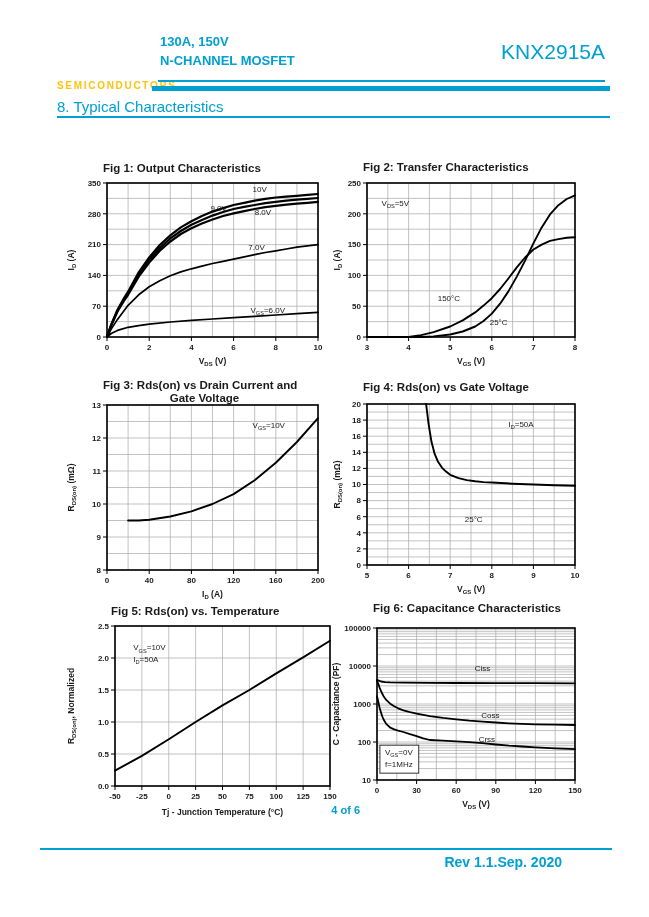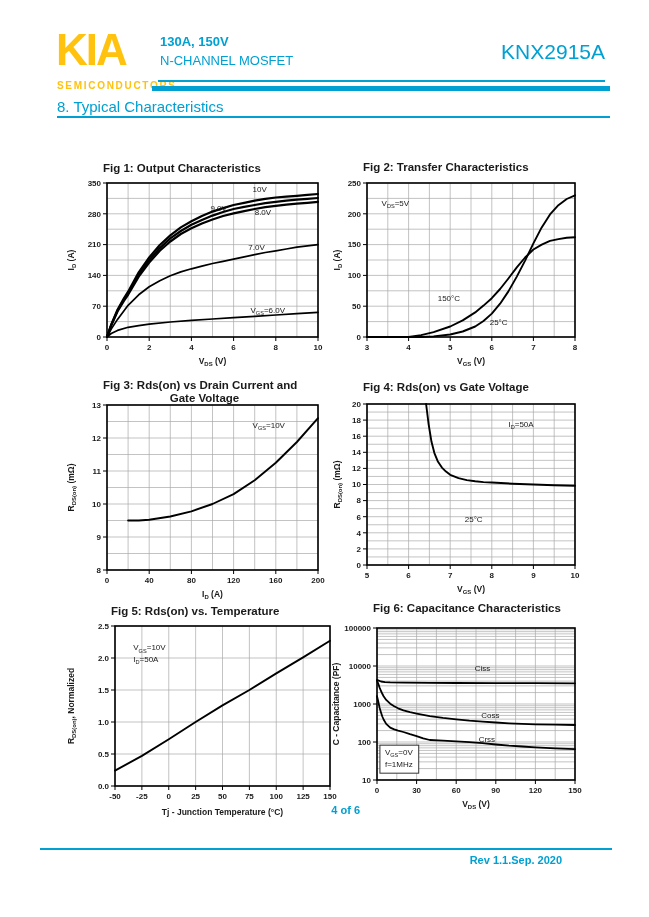--- a/index.html
+++ b/index.html
@@ -6,45 +6,44 @@
   *{margin:0;padding:0;box-sizing:border-box;}
   body{background:#ffffff;font-family:"Liberation Sans",sans-serif;}
   .page{position:relative;width:649px;height:917px;background:#fff;overflow:hidden;}
 
   
   .kia-logo{position:absolute;left:56px;top:28px;font-size:44px;font-weight:900;
             color:var(--yellow);letter-spacing:-2px;line-height:1;}
   .kia-sub{position:absolute;left:57px;top:80px;font-size:10px;font-weight:bold;
            color:var(--yellow);letter-spacing:1.7px;}
   .rating1{position:absolute;left:160px;top:34px;font-size:13px;font-weight:bold;color:var(--cyan);}
-  .rating2{position:absolute;left:160px;top:53px;font-size:13px;font-weight:normal;color:var(--cyan);}
+  .rating2{position:absolute;left:160px;top:53px;font-size:13px;font-weight:bold;color:var(--cyan);}
   .part-number{position:absolute;left:380px;top:40px;width:225px;text-align:right;
                font-size:21px;color:var(--cyan);font-weight:400;}
   .rule-thin{position:absolute;left:158px;top:80px;width:447px;height:2px;background:var(--cyan);}
   .rule-thick{position:absolute;left:152px;top:86px;width:458px;height:5px;background:var(--cyan);}
   .section-title{position:absolute;left:57px;top:98px;font-size:15px;font-weight:normal;color:var(--cyan);}
   .section-rule{position:absolute;left:57px;top:116px;width:553px;height:2px;background:var(--cyan);}
 
   
   svg.chart{position:absolute;overflow:visible;}
   svg.chart text{fill:var(--ink);}
 
   
   .footer-rule{position:absolute;left:40px;top:848px;width:572px;height:2px;background:var(--cyan);}
   .footer-page{position:absolute;left:250px;top:804px;width:110px;text-align:right;
                font-size:11px;font-weight:bold;color:var(--cyan);}
   .footer-rev{position:absolute;left:420px;top:854px;width:142px;text-align:right;
-              font-size:11px;font-weight:bold;color:var(--cyan);}
+              font-size:14px;font-weight:bold;color:var(--cyan);}
 </style>
 </head>
 <body>
 
 <div class="page">
 
-  <div class="kia-logo">KIA</div>
   <div class="kia-sub">SEMICONDUCTORS</div>
   <div class="rating1">130A, 150V</div>
   <div class="rating2">N-CHANNEL MOSFET</div>
   <div class="part-number">KNX2915A</div>
   <div class="rule-thin"></div>
   <div class="rule-thick"></div>
 
   <div class="section-title">8. Typical Characteristics</div>
   <div class="section-rule"></div>
 

